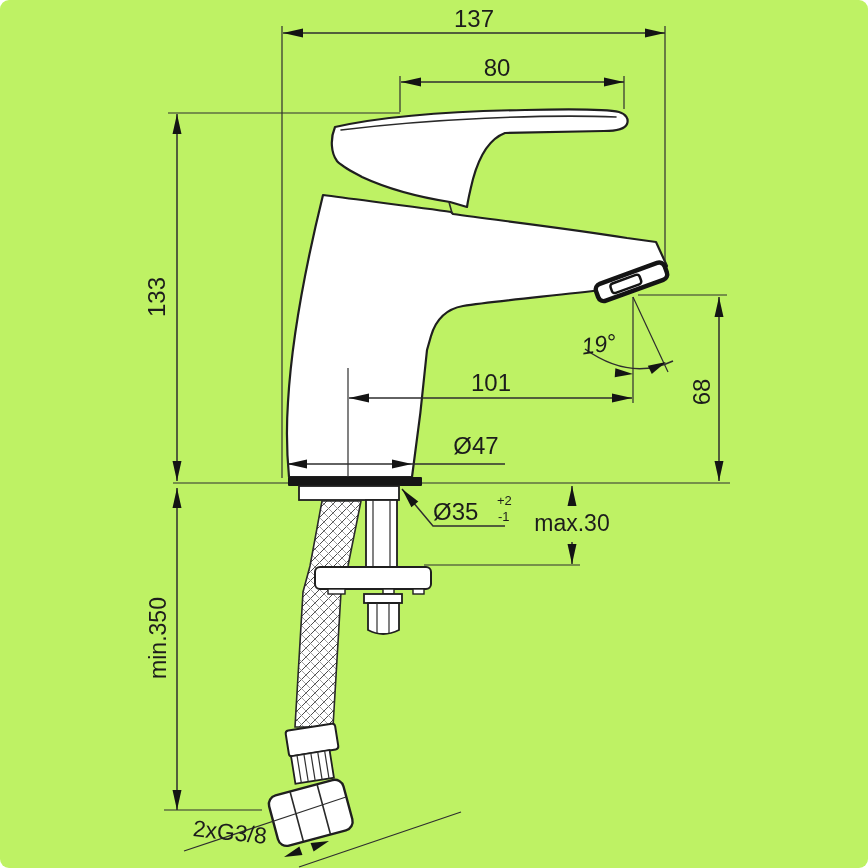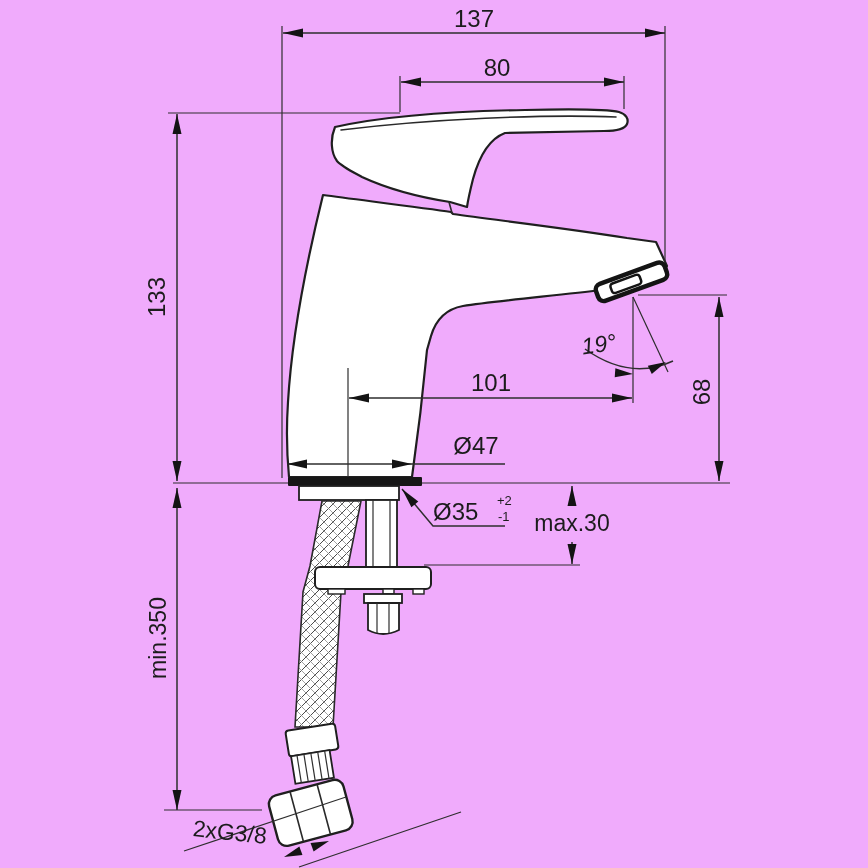--- a/index.html
+++ b/index.html
@@ -1,16 +1,16 @@
 <!DOCTYPE html>
 <html><head>
 <meta charset="utf-8">
 <style>
   html,body{margin:0;padding:0;background:#ffffff;}
-  .stage{width:868px;height:868px;position:relative;background:#f0abfc;overflow:hidden;}
+  .stage{width:868px;height:868px;position:relative;background:#bef264;overflow:hidden;border-radius:9px;}
   svg{display:block;}
   .outline{fill:none;stroke:#1f1f1f;stroke-width:2.2;stroke-linejoin:round;stroke-linecap:round;}
   .outline-thin{fill:none;stroke:#2a2a2a;stroke-width:1.6;stroke-linejoin:round;stroke-linecap:round;}
   .fillw{fill:#ffffff;}
   .dark{fill:#161616;}
   .ext{fill:none;stroke:#2e2e2e;stroke-width:1.2;}
   .dln{fill:none;stroke:#2e2e2e;stroke-width:1.5;}
   .arr{fill:#141414;stroke:none;}
   .dim{font-family:"Liberation Sans",sans-serif;font-size:24px;fill:#1c1c1c;}
   .dim-md{font-family:"Liberation Sans",sans-serif;font-size:23px;fill:#1c1c1c;}

